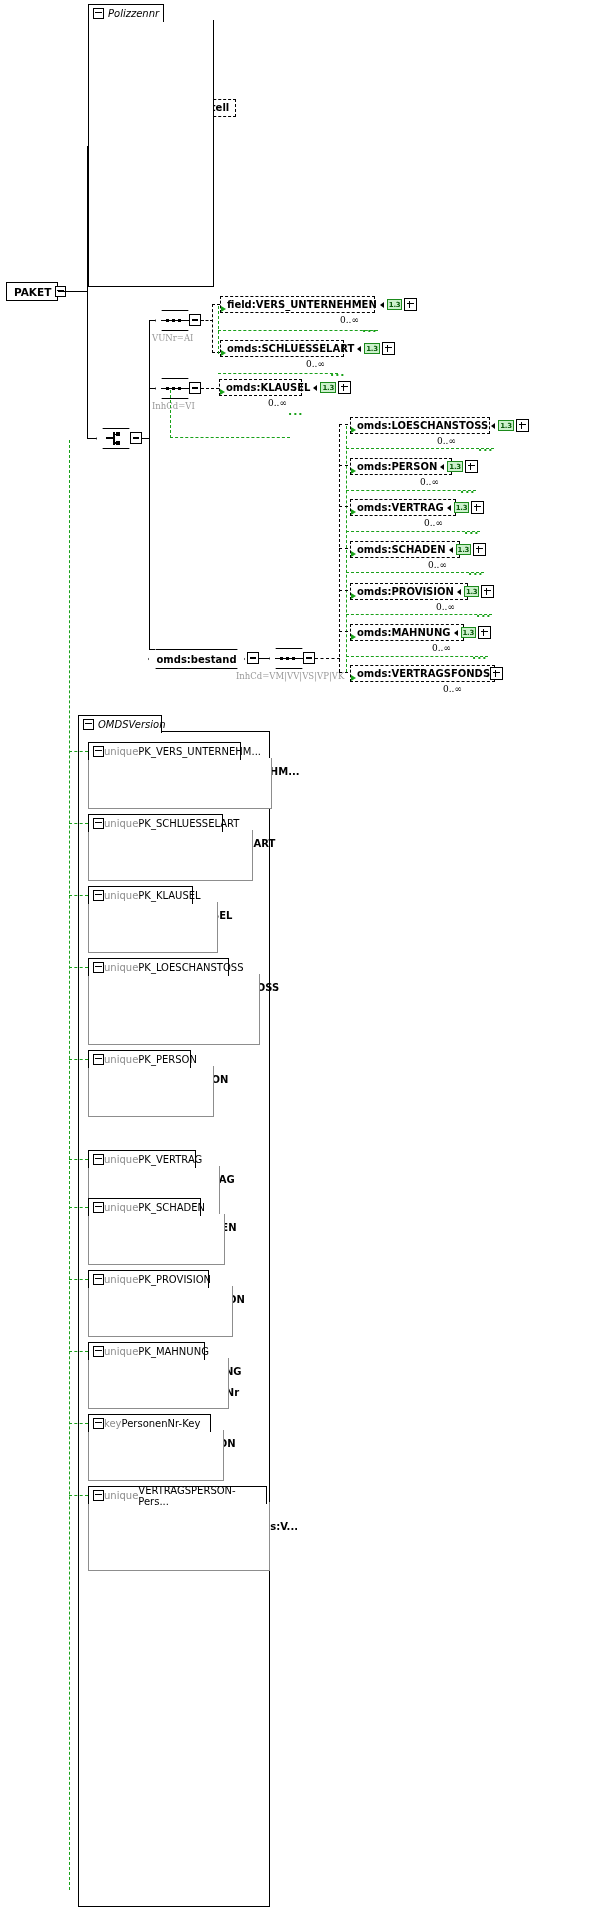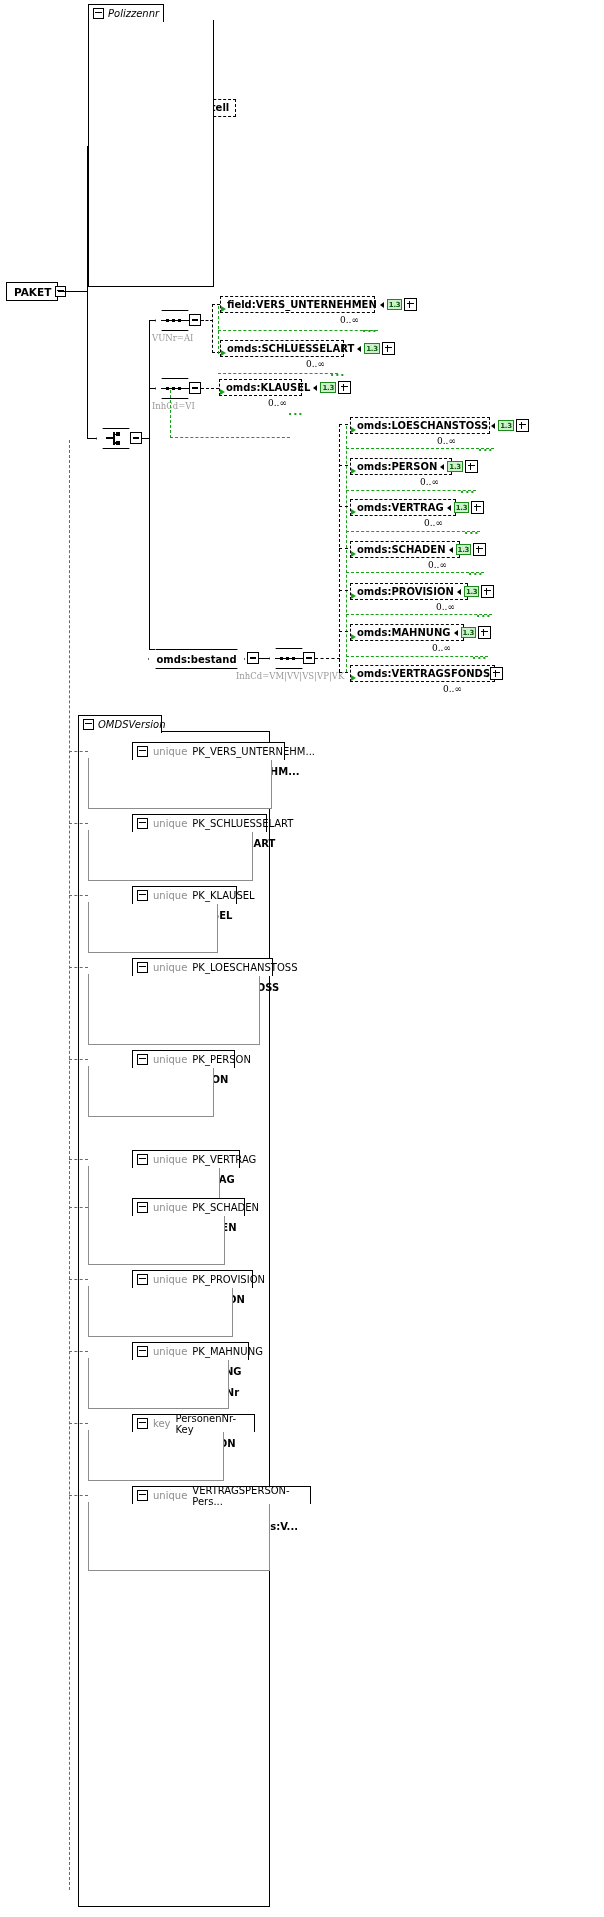--- a/index.html
+++ b/index.html
@@ -97,22 +97,22 @@
   .groupshadow{position:absolute;height:20px;background:#b9b9b9;z-index:-1;
         clip-path:polygon(8px 0,calc(100% - 8px) 0,100% 50%,calc(100% - 8px) 100%,8px 100%,0 50%);}
 
   
   .rootbox{position:absolute;border:1.5px solid #000;background:#fff;height:19px;
         display:flex;align-items:center;padding:0 2px 0 7px;font-size:10.5px;
         font-weight:bold;box-sizing:border-box;}
 
   
   .ctab{position:absolute;border:1px solid #000;border-bottom:none;background:#fff;
-        height:17px;display:flex;align-items:center;gap:5px;padding:0 7px 0 4px;
-        font-size:10px;z-index:3;margin-left:44px;}
+        height:17px;display:flex;align-items:center;padding:0 7px 0 4px;
+        font-size:10px;z-index:3;}
   .ctab .kw{color:#8d8d8d;font-weight:normal;}
   .ctab .nm{color:#000;font-weight:normal;}
   .cbody2{position:absolute;border:1px solid #8d8d8d;border-top:none;background:#fff;z-index:2;}
   .cfield{position:absolute;border:1px solid #000;background:#fff;height:16px;
         display:flex;align-items:center;gap:5px;padding:0 5px;font-size:10px;box-sizing:border-box;}
   .cfield .kw{color:#8d8d8d;font-weight:normal;}
   .cfield .nm{color:#000;font-weight:bold;}
   .crefer{position:absolute;font-size:9.5px;display:flex;gap:5px;align-items:center;}
   .crefer .kw{color:#8d8d8d;}
   .crefer .nm{color:#000;}

